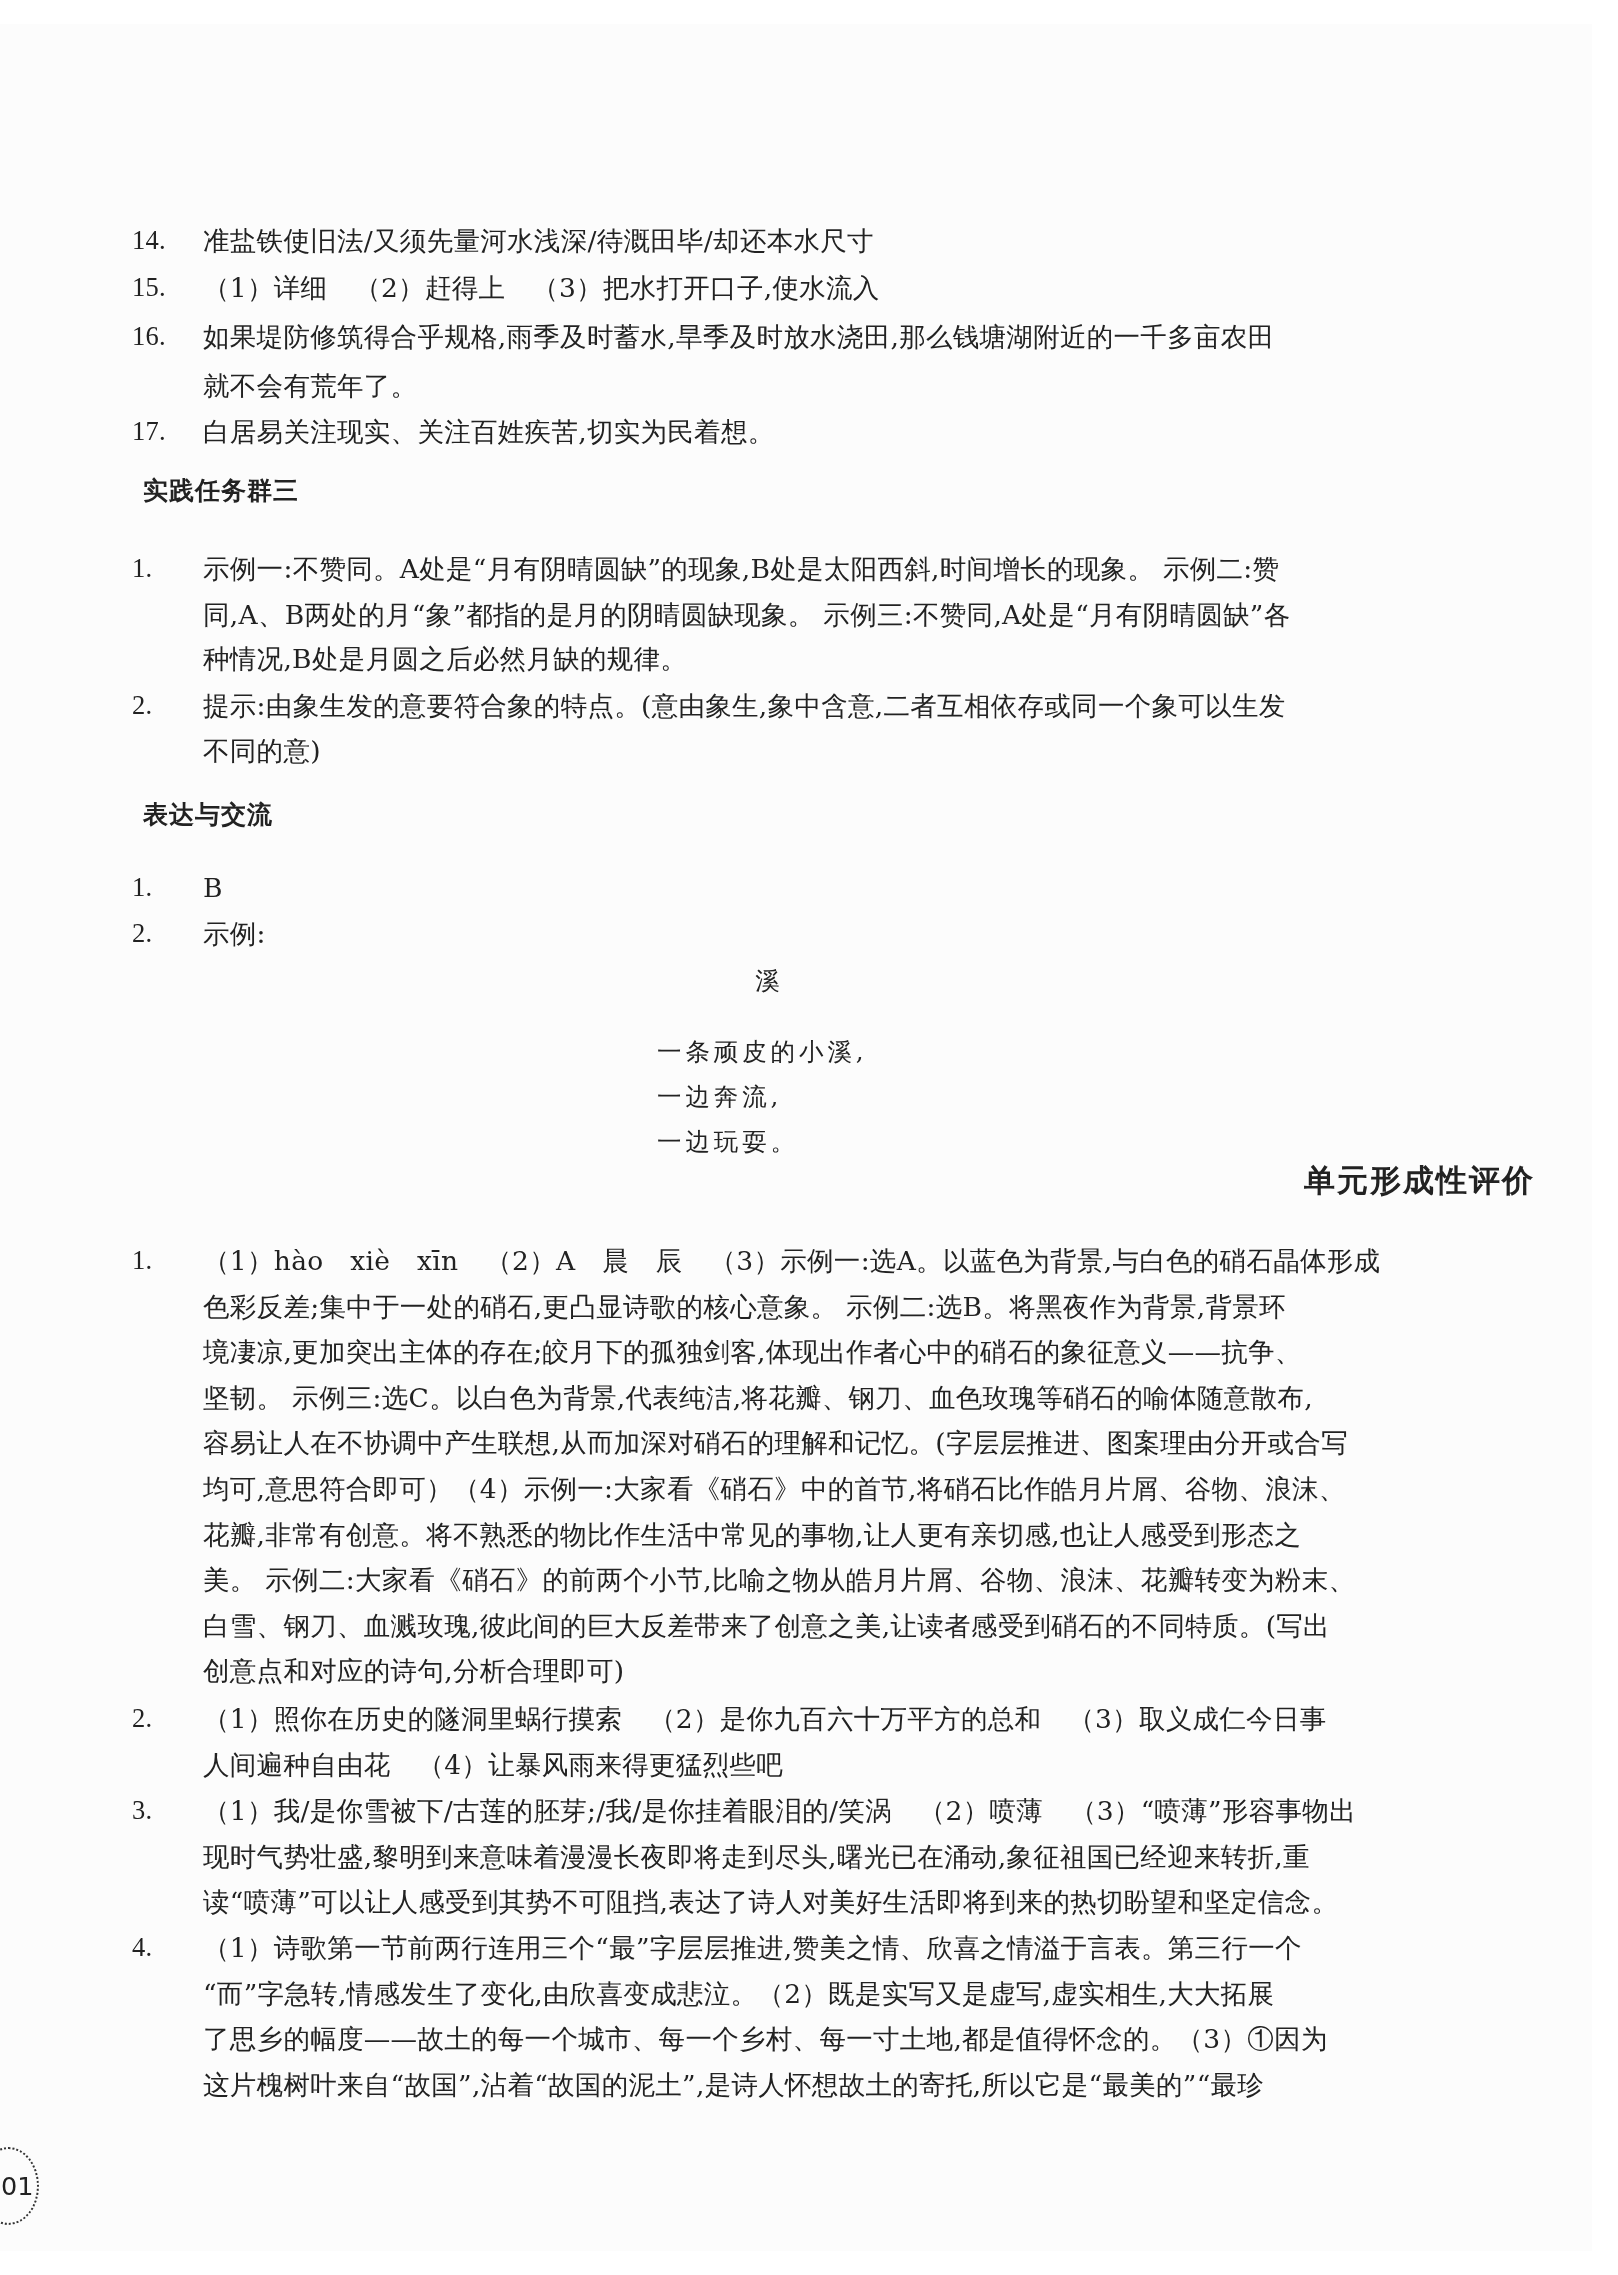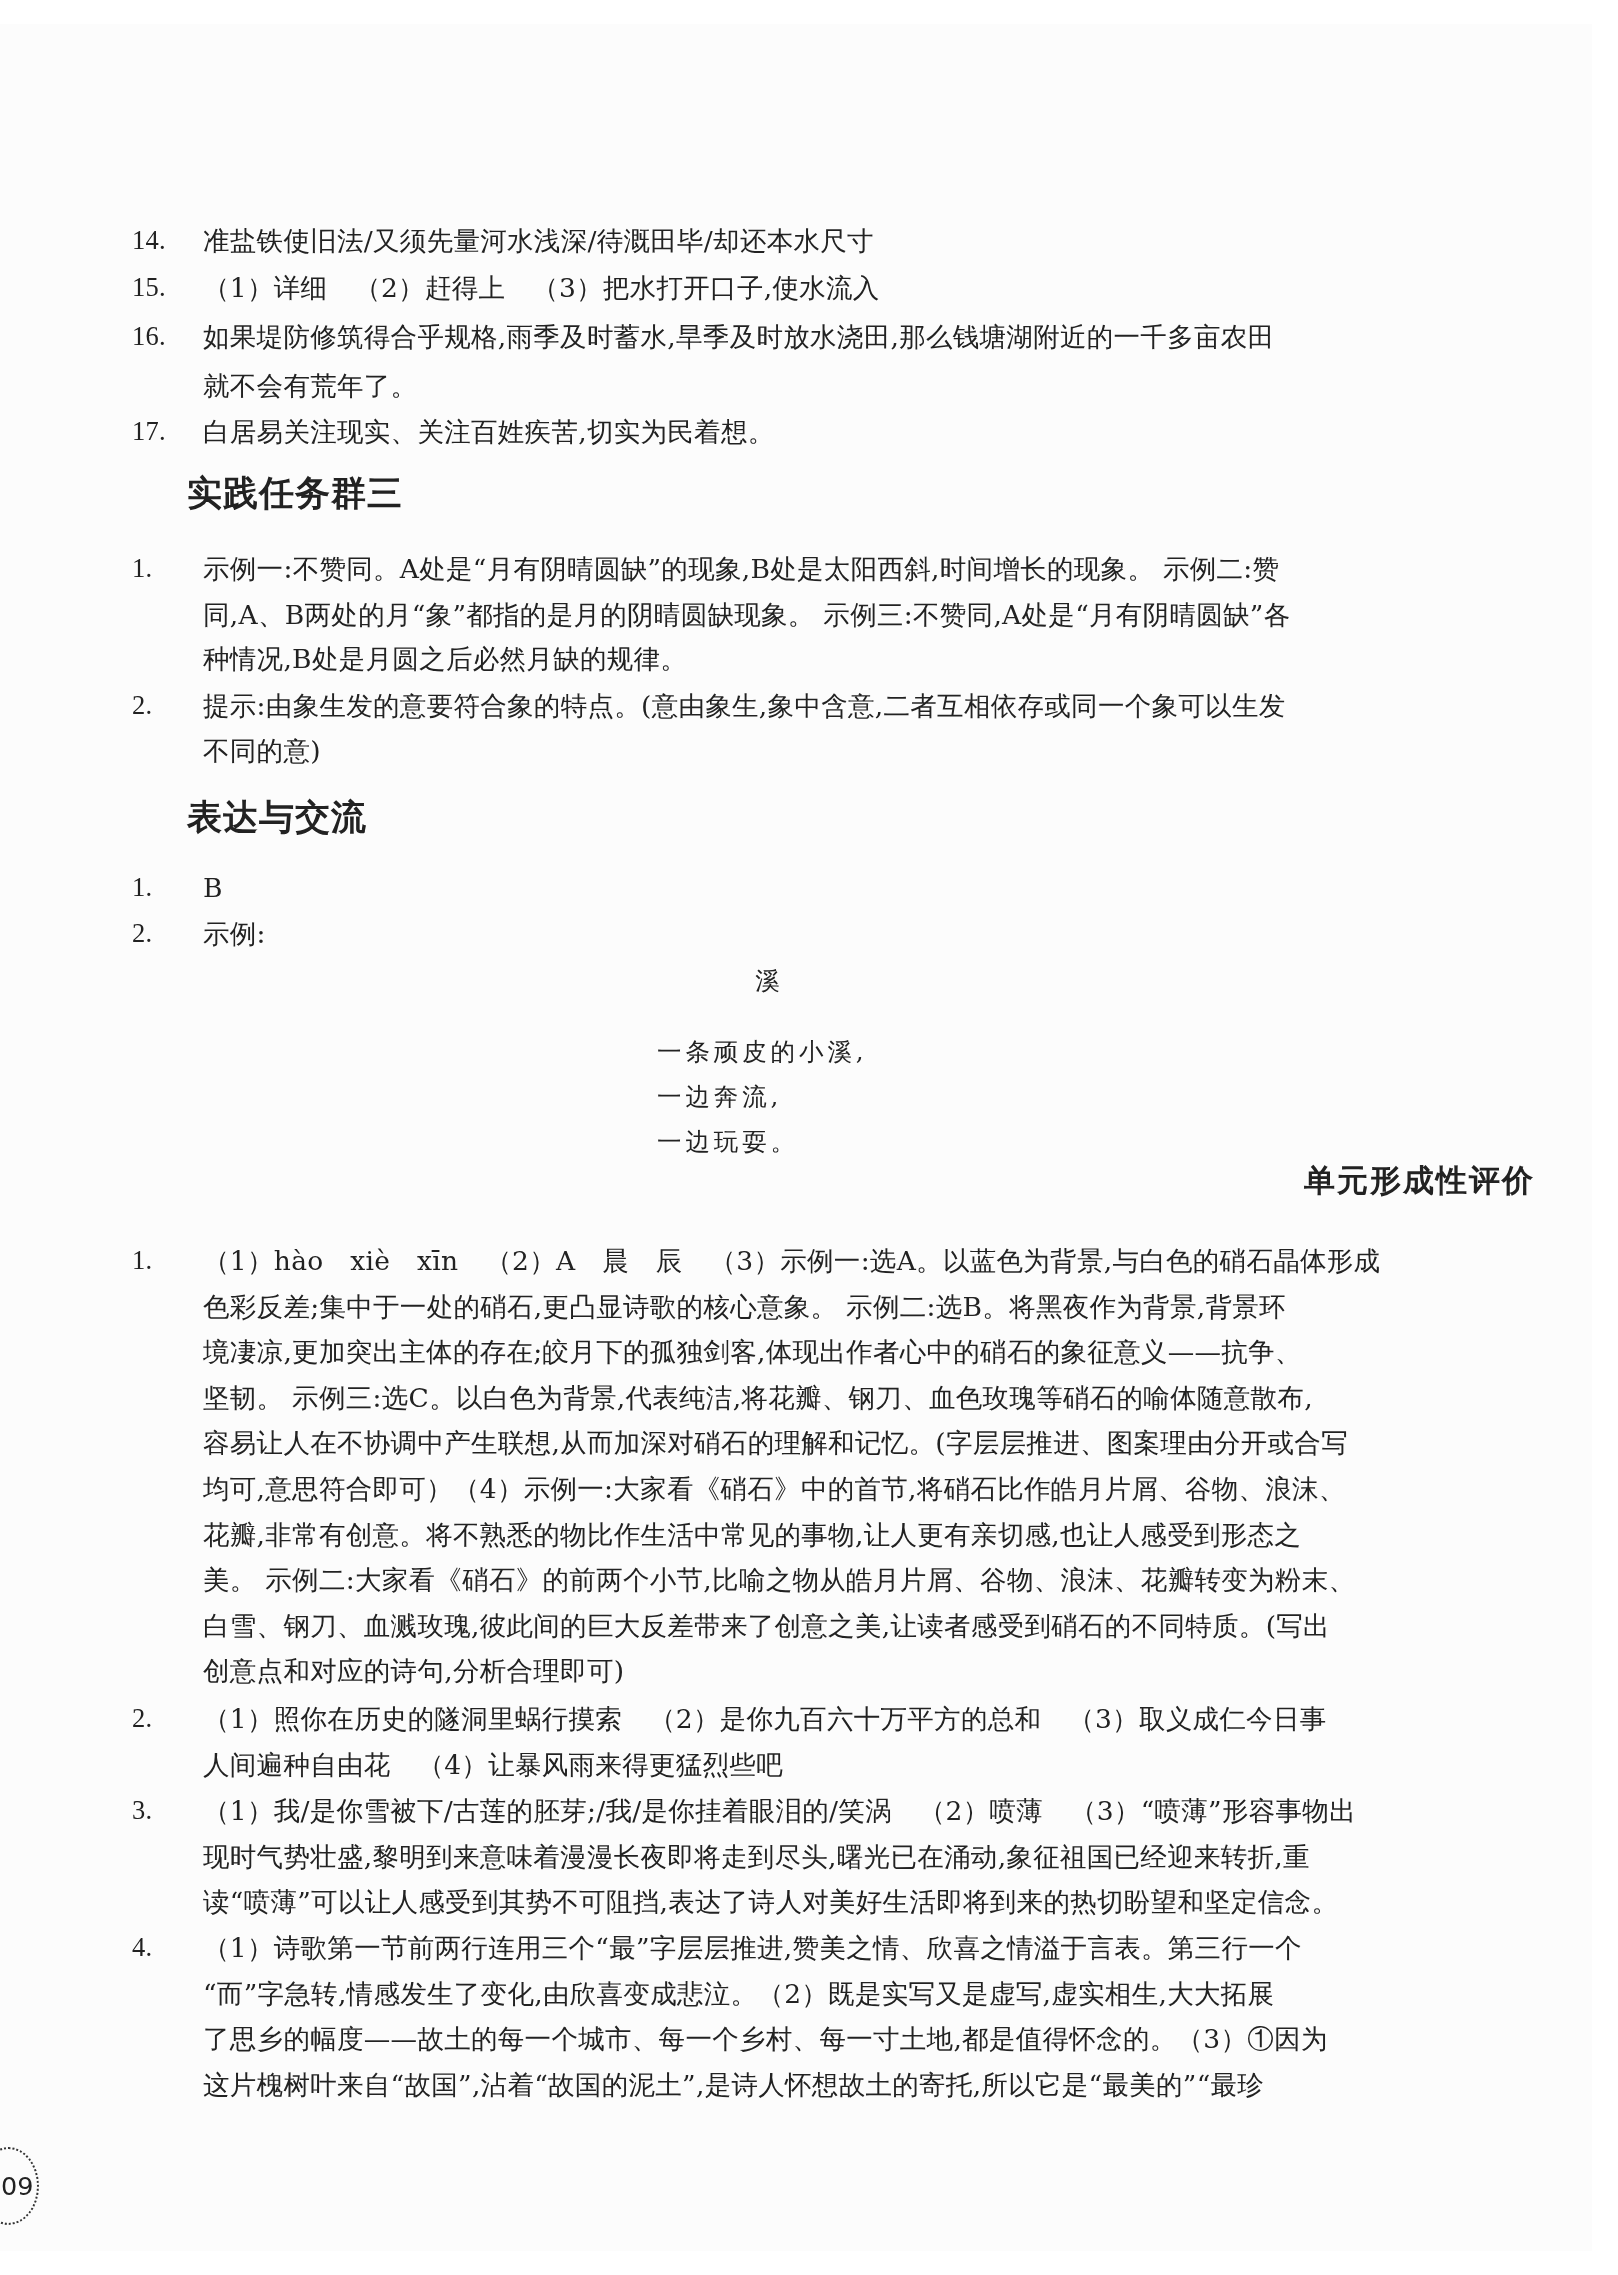--- a/index.html
+++ b/index.html
@@ -14,22 +14,22 @@
     background: #fcfcfc;
   }
   .line {
     position: absolute; white-space: nowrap;
     font-size: 26.5px; line-height: 33px; letter-spacing: 0.3px;
   }
   .num { position: absolute; left: 132px; font-family: Liberation Serif, serif; }
   .body-text { position: absolute; left: 194px; margin-left: 9px; }
   .sec-heading {
     position: absolute; left: 143px;
-    font-family: Liberation Sans, sans-serif;
-    font-weight: bold; font-size: 35px; line-height: 33px; letter-spacing: 1px; margin-left: 44px;
+    font-family: Liberation Mono, monospace;
+    font-weight: bold; font-size: 25px; line-height: 33px; letter-spacing: 1px;
   }
   .main-heading {
     position: absolute; left: 0; width: 1535px; text-align: right;
     font-family: "DejaVu Sans", "Liberation Sans", sans-serif;
     font-weight: bold; font-size: 31px; line-height: 39px; letter-spacing: 2px;
   }
   .poem-title {
     position: absolute; left: 0; width: 1535px; text-align: center;
     font-size: 24.5px; line-height: 31px;
   }
@@ -173,15 +173,15 @@
   </div>
   <div class="line" style="top:2022px">
     <span class="body-text">了思乡的幅度——故土的每一个城市、每一个乡村、每一寸土地,都是值得怀念的。（3）①因为</span>
   </div>
   <div class="line" style="top:2068px">
     <span class="body-text">这片槐树叶来自“故国”,沾着“故国的泥土”,是诗人怀想故土的寄托,所以它是“最美的”“最珍</span>
   </div>
 </div>
 
 <div class="page-number">
-  <span>09</span>
+  <span>01</span>
 </div>
 
 
 </body></html>

